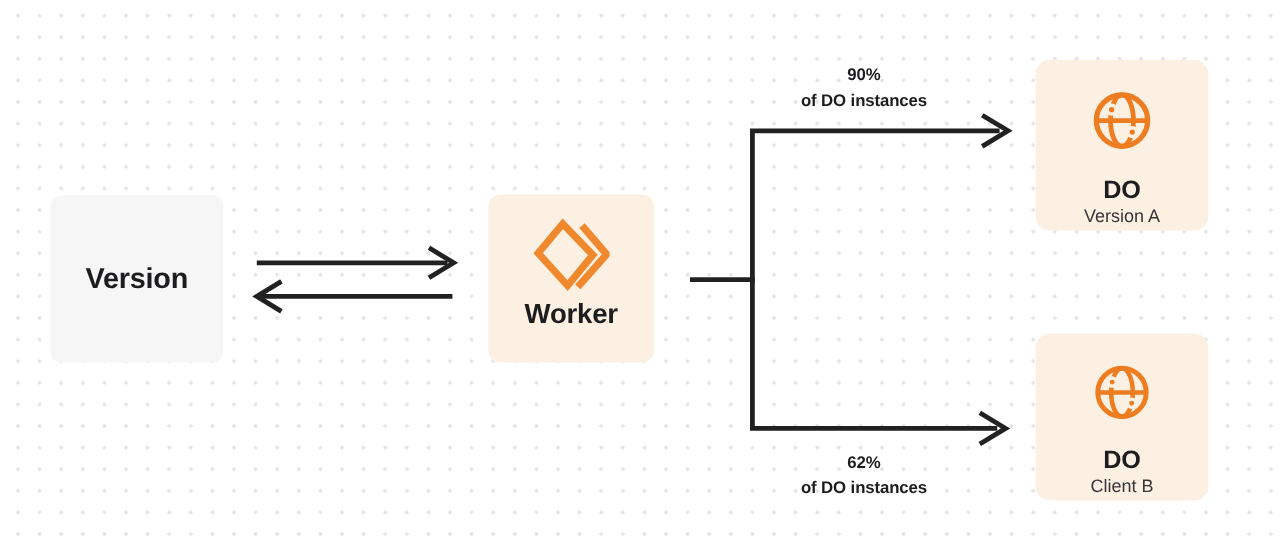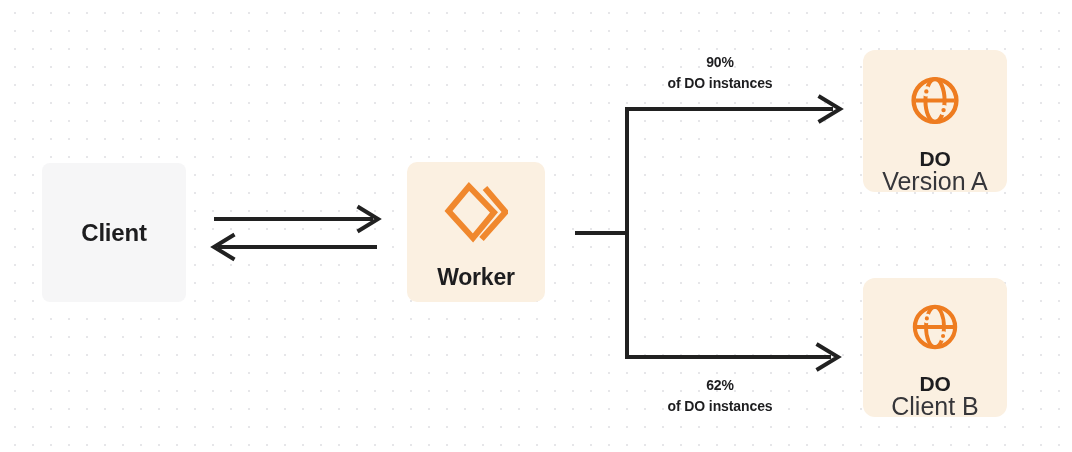--- a/index.html
+++ b/index.html
@@ -18,28 +18,28 @@
   .node{position:absolute;display:flex;flex-direction:column;align-items:center;box-sizing:border-box;}
   .node-client{
     left:42px;top:163px;width:144px;height:139px;border-radius:8px;
     background:var(--client_box_bg,#f6f6f7);justify-content:center;
   }
   .node-client .label{font-size:24px;font-weight:700;letter-spacing:-.2px;}
   .node-worker{
     left:407px;top:162px;width:138px;height:140px;border-radius:10px;
     background:var(--cream_box_bg,#fbf0e1);padding-top:19px;
   }
-  .node-worker .label{font-size:23px;font-weight:700;letter-spacing:-.2px;margin-top:18px;line-height:28px;}
+  .node-worker .label{font-size:23px;font-weight:700;letter-spacing:-.2px;margin-top:2px;line-height:28px;}
   .node-do{
     width:144px;border-radius:12px;background:var(--cream_box_bg,#fbf0e1);padding-top:25px;
   }
   .node-do-a{left:863px;top:50px;height:142px;}
   .node-do-b{left:863px;top:278px;height:139px;}
   .node-do .title{font-size:21px;font-weight:700;letter-spacing:-.2px;margin-top:21px;line-height:23px;}
-  .node-do .subtitle{font-size:25px;font-weight:400;color:var(--text_secondary,#36363a);line-height:22px;}
+  .node-do .subtitle{font-size:15px;font-weight:400;color:var(--text_secondary,#36363a);line-height:22px;}
   .edge-label{
     position:absolute;left:610px;width:220px;text-align:center;
     font-size:14px;font-weight:700;line-height:21px;letter-spacing:-.1px;
   }
   .edge-label span{display:block;}
   .edge-label-top{top:52px;}
   .edge-label-bottom{top:375px;}
   .icon-workers{width:64px;height:64px;}
   .icon-globe{width:56px;height:56px;}
   .icon-workers *{stroke:var(--worker_icon_orange,#f0882e);}
@@ -60,21 +60,21 @@
 
     <path d="M575 233 H629"></path>
     <path d="M627 109 V357"></path>
     <path d="M625 109 H833"></path>
     <path d="M818.5 96 L840 109 L818.5 122"></path>
     <path d="M625 357 H831"></path>
     <path d="M816.5 344 L838 357 L816.5 370"></path>
   </svg>
 
   <div class="node node-client">
-    <span class="label">Client</span>
+    <span class="label">Version</span>
   </div>
 
   <div class="node node-worker">
     <svg class="icon-workers" viewBox="0 0 64 64">
       <polygon points="25,5.5 4.5,30 29,57 50,31.5" fill="none" stroke-width="6" stroke-linejoin="miter"></polygon>
       <polyline points="41,7 61.5,31 37.5,58" fill="none" stroke-width="6" stroke-linejoin="miter"></polyline>
     </svg>
     <span class="label">Worker</span>
   </div>
 

